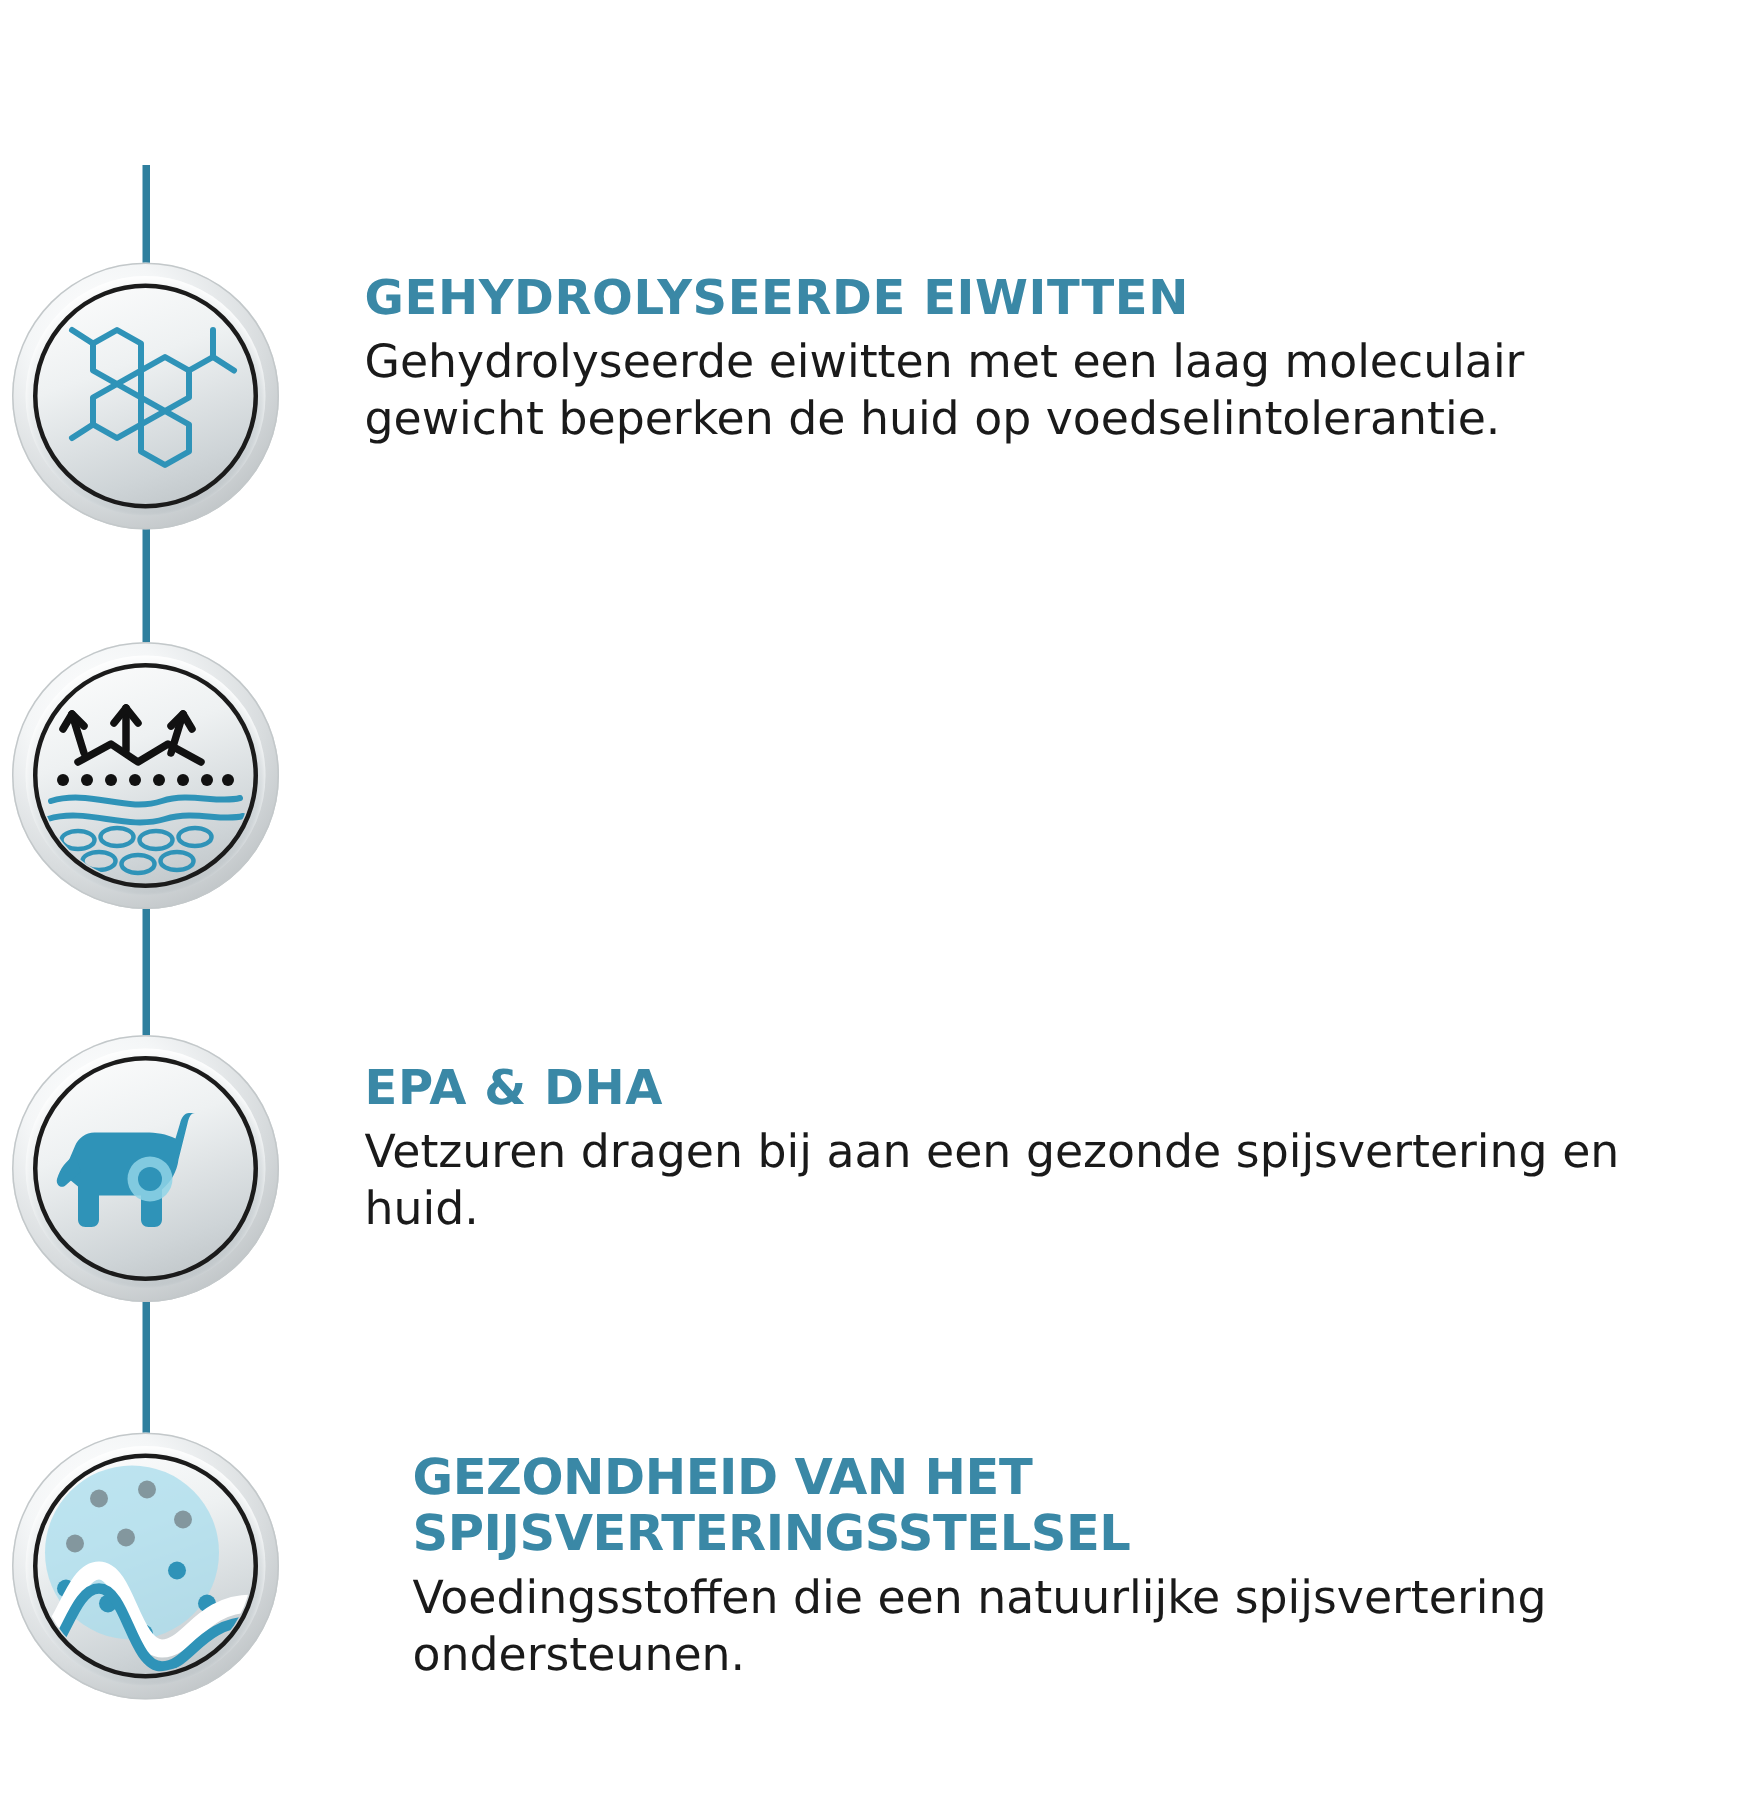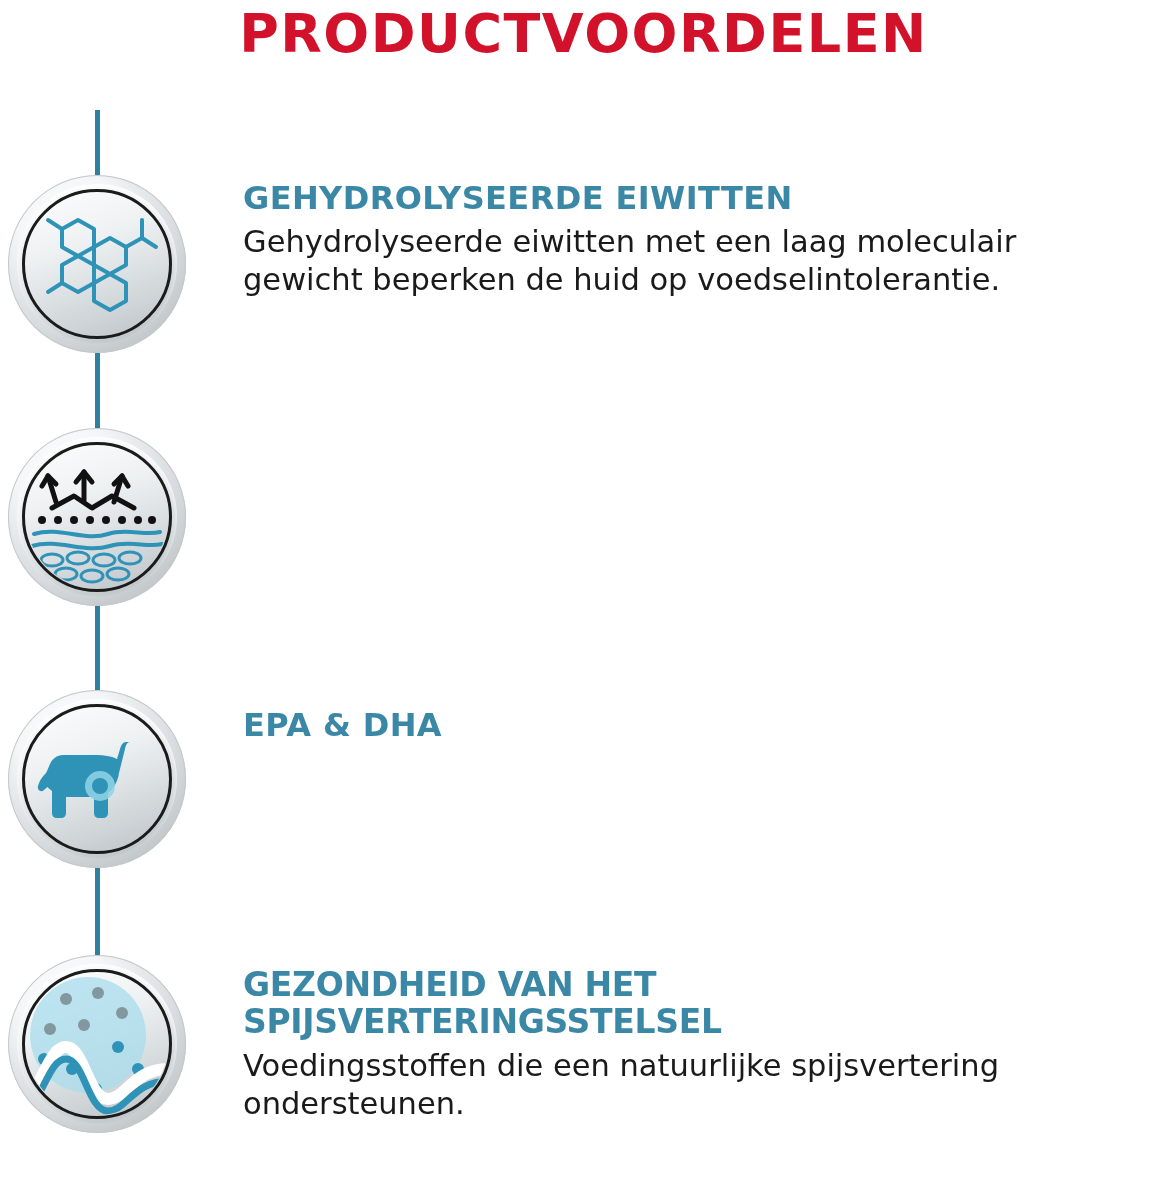--- a/index.html
+++ b/index.html
@@ -136,28 +136,27 @@
     font-family: "DejaVu Sans", sans-serif;
     font-size: 30.5px;
     color: #1a1a1a;
     line-height: 1.25;
     margin: 0;
   }
 
   .benefit-1 .text-block { top: 6px; }
   .benefit-2 .text-block { top: 4px; }
   .benefit-3 .text-block { top: 18px; }
-  .benefit-4 .text-block { top: 12px; }
+  .benefit-4 .text-block { top: 12px; margin-left: 32px; }
 </style>
 </head>
 <body>
 
 <div class="page">
 
-  <div class="title">PRODUCTVOORDELEN</div>
 
   <div class="connector"></div>
 
   <div class="benefit benefit-1">
     <div class="icon-wrap">
       <div class="disc"></div>
       <div class="ring"></div>
       <div class="icon-art">
         <svg width="142" height="142" viewBox="0 0 142 142">
           <g fill="none" stroke="#2f93b8" stroke-width="4" stroke-linejoin="round" stroke-linecap="round">
@@ -234,20 +233,21 @@
             <path d="M100,34 c-3,0 -5,3 -6,7 l-3,10 c-6,-3 -13,-4 -20,-4 l-34,0 c-6,0 -11,4 -13,9 l-6,14 c-1,3 0,6 2,8 l6,5 0,22 c0,3 2,5 5,5 l4,0 c3,0 5,-2 5,-5 l0,-16 28,0 0,16 c0,3 2,5 5,5 l4,0 c3,0 5,-2 5,-5 l0,-20 c6,-5 10,-12 11,-20 l6,-24 c1,-4 2,-7 5,-7 z"></path>
             <path d="M24,62 c-6,4 -10,9 -12,16 c-1,4 3,7 6,4 l10,-9 z"></path>
           </g>
           <circle cx="74" cy="78" r="15" fill="#8fd3e6" opacity="0.85"></circle>
           <circle cx="74" cy="78" r="8" fill="#2f93b8"></circle>
         </svg>
       </div>
     </div>
     <div class="text-block">
       <p class="b-head">EPA &amp; DHA</p>
+      <p class="b-body">Vetzuren dragen bij aan een gezonde spijsvertering en huid.</p>
     </div>
   </div>
 
   <div class="benefit benefit-4">
     <div class="icon-wrap">
       <div class="disc"></div>
       <div class="ring"></div>
       <div class="icon-art">
         <svg width="142" height="142" viewBox="0 0 142 142">
           <circle cx="62" cy="62" r="58" fill="#a8dcec" opacity="0.75"></circle>

